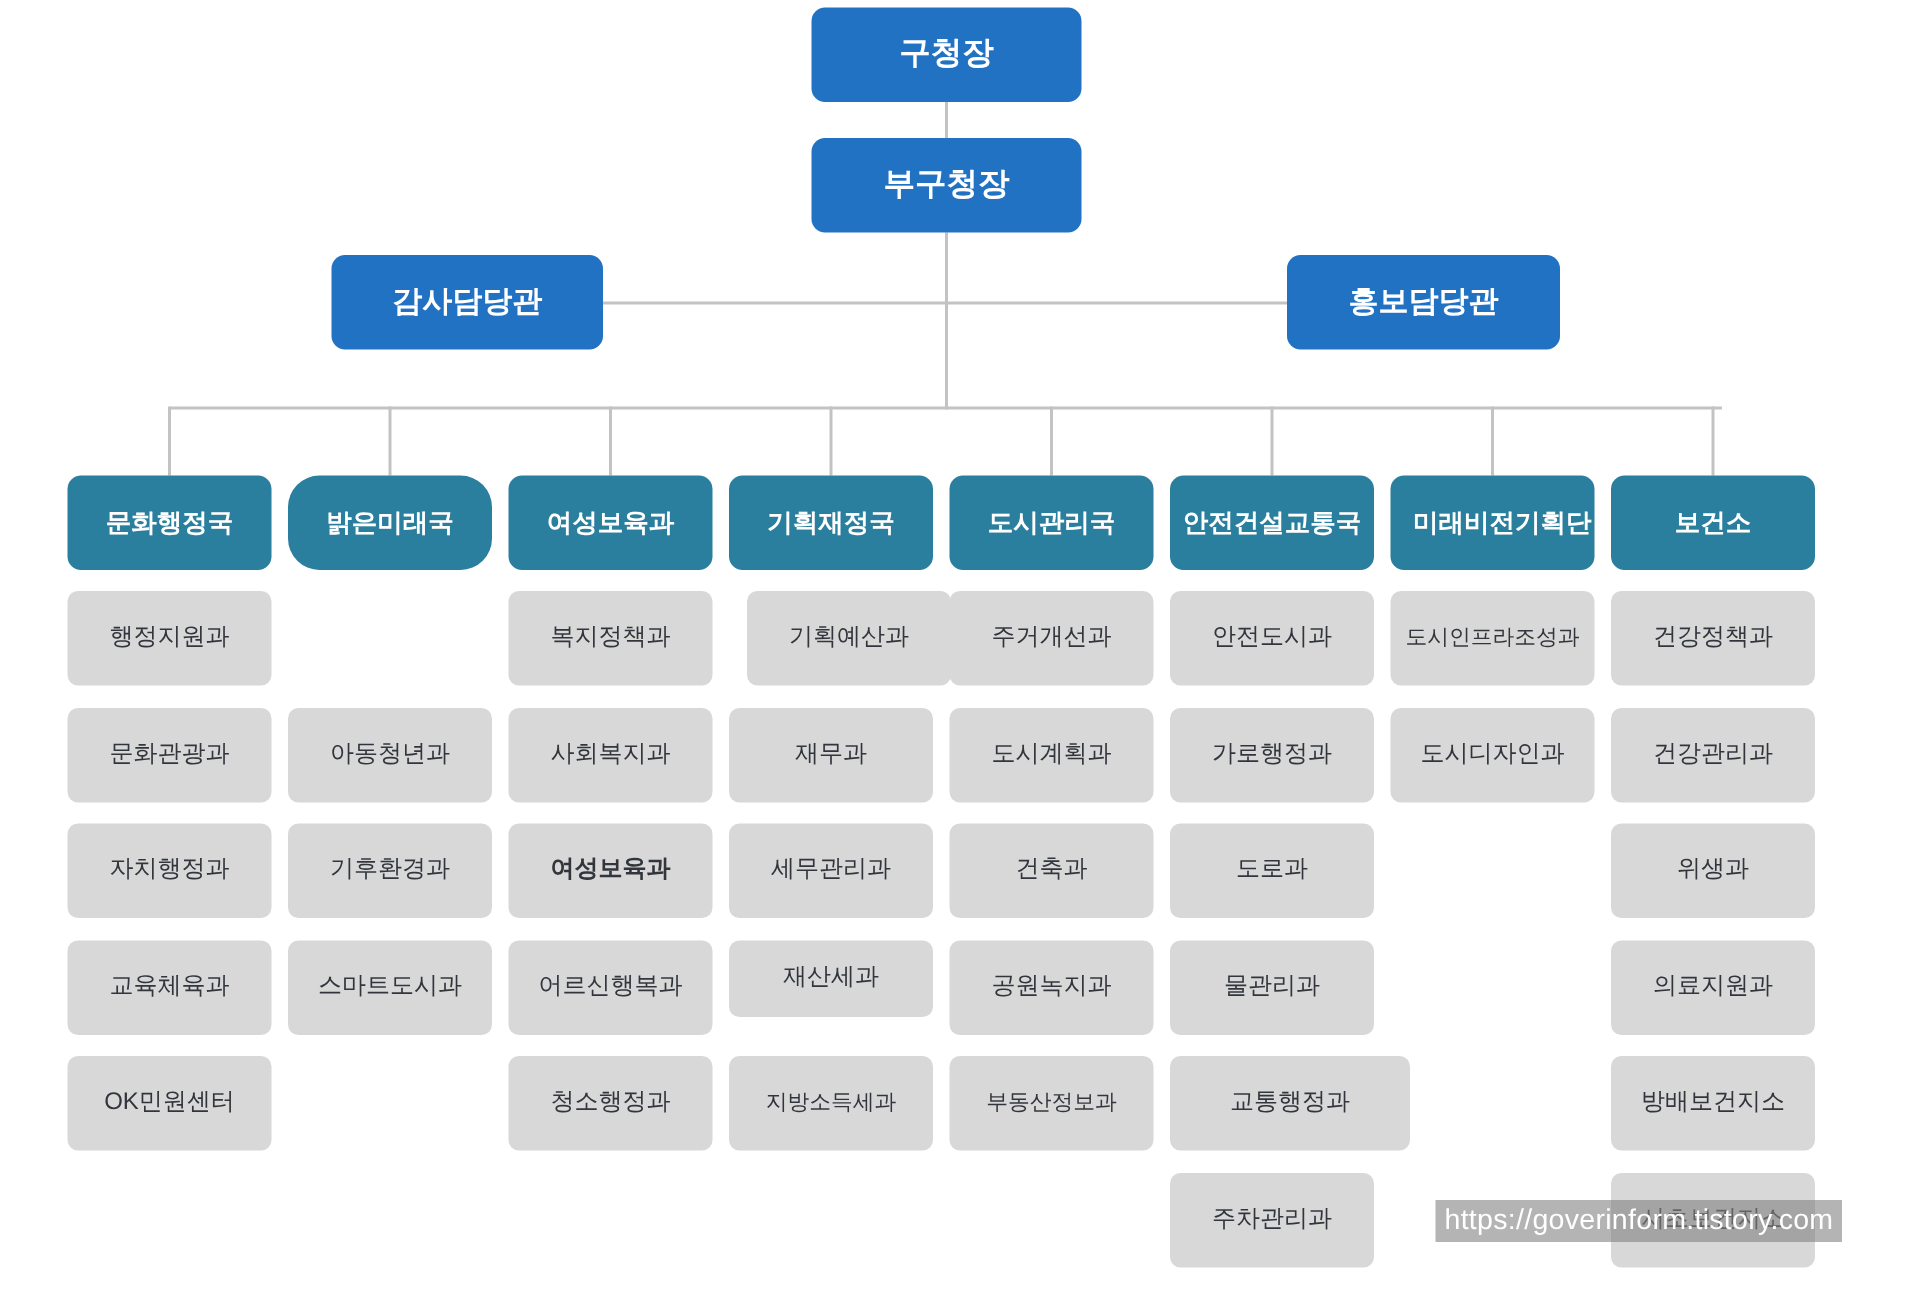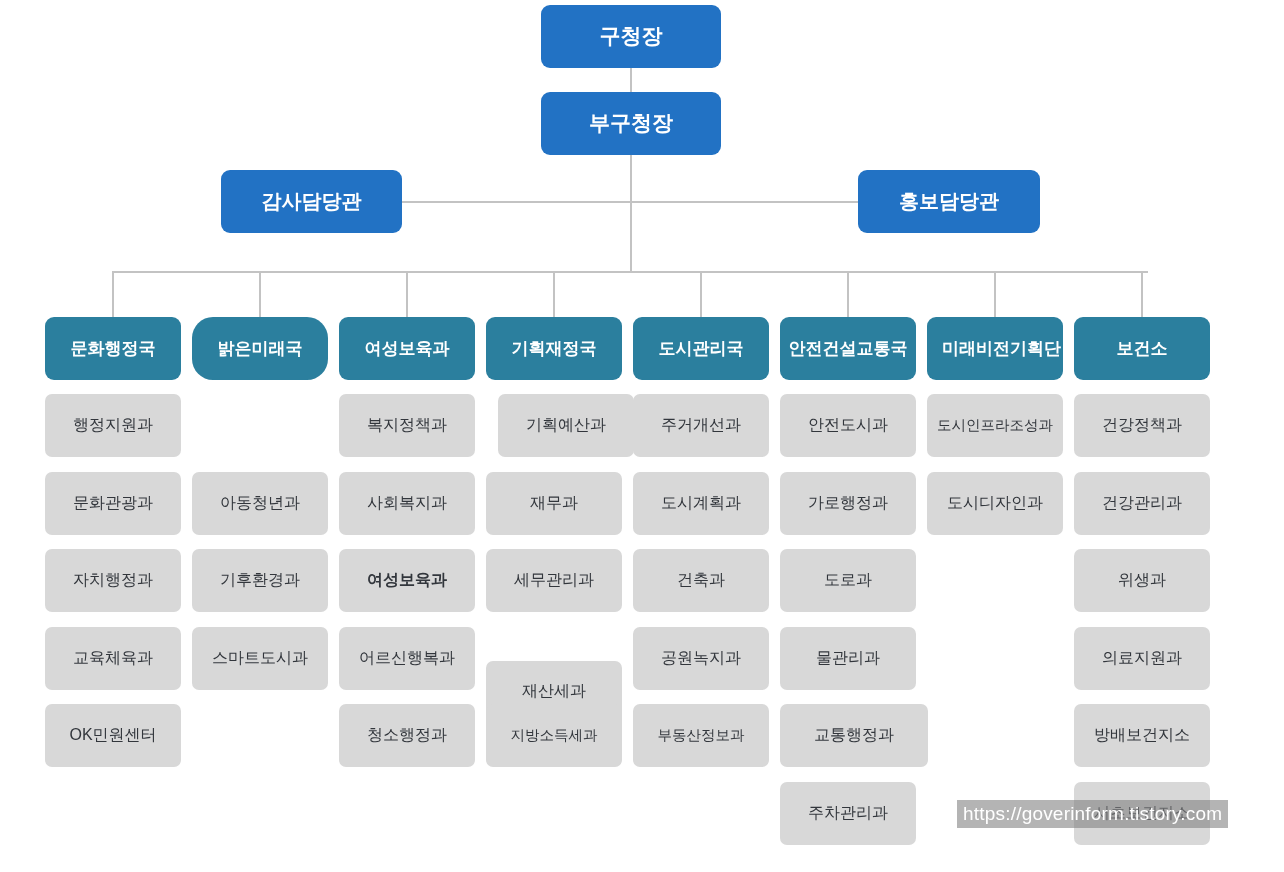--- a/index.html
+++ b/index.html
@@ -140,34 +140,34 @@
 
   <div class="node dept" style="left:339px; top:394px; width:136px; height:63px;">복지정책과</div>
   <div class="node dept" style="left:339px; top:472px; width:136px; height:63px;">사회복지과</div>
   <div class="node dept" style="left:339px; top:549px; width:136px; height:63px;font-weight:bold;">여성보육과</div>
   <div class="node dept" style="left:339px; top:627px; width:136px; height:63px;">어르신행복과</div>
   <div class="node dept" style="left:339px; top:704px; width:136px; height:63px;">청소행정과</div>
 
   <div class="node dept" style="left:486px; top:394px; width:136px; height:63px;margin-left:12px;">기획예산과</div>
   <div class="node dept" style="left:486px; top:472px; width:136px; height:63px;">재무과</div>
   <div class="node dept" style="left:486px; top:549px; width:136px; height:63px;">세무관리과</div>
-  <div class="node dept" style="left:486px; top:661px; width:136px; height:63px;font-family:Liberation Mono, monospace;">재산세과</div>
+  <div class="node dept" style="left:486px; top:627px; width:136px; height:51px;">재산세과</div>
   <div class="node dept tight" style="left:486px; top:704px; width:136px; height:63px;">지방소득세과</div>
 
   <div class="node dept" style="left:633px; top:394px; width:136px; height:63px;">주거개선과</div>
   <div class="node dept" style="left:633px; top:472px; width:136px; height:63px;">도시계획과</div>
   <div class="node dept" style="left:633px; top:549px; width:136px; height:63px;">건축과</div>
   <div class="node dept" style="left:633px; top:627px; width:136px; height:63px;">공원녹지과</div>
   <div class="node dept tight" style="left:633px; top:704px; width:136px; height:63px;">부동산정보과</div>
 
   <div class="node dept" style="left:780px; top:394px; width:136px; height:63px;">안전도시과</div>
   <div class="node dept" style="left:780px; top:472px; width:136px; height:63px;">가로행정과</div>
   <div class="node dept" style="left:780px; top:549px; width:136px; height:63px;">도로과</div>
   <div class="node dept" style="left:780px; top:627px; width:136px; height:63px;">물관리과</div>
-  <div class="node dept" style="left:780px; top:704px; width:148px; height:63px;">교통행정과</div>
+  <div class="node dept" style="left:780px; top:704px; width:160px; height:63px;">교통행정과</div>
   <div class="node dept" style="left:780px; top:782px; width:136px; height:63px;">주차관리과</div>
 
   <div class="node dept tight" style="left:927px; top:394px; width:136px; height:63px;">도시인프라조성과</div>
   <div class="node dept" style="left:927px; top:472px; width:136px; height:63px;">도시디자인과</div>
 
   <div class="node dept" style="left:1074px; top:394px; width:136px; height:63px;">건강정책과</div>
   <div class="node dept" style="left:1074px; top:472px; width:136px; height:63px;">건강관리과</div>
   <div class="node dept" style="left:1074px; top:549px; width:136px; height:63px;">위생과</div>
   <div class="node dept" style="left:1074px; top:627px; width:136px; height:63px;">의료지원과</div>
   <div class="node dept" style="left:1074px; top:704px; width:136px; height:63px;">방배보건지소</div>

